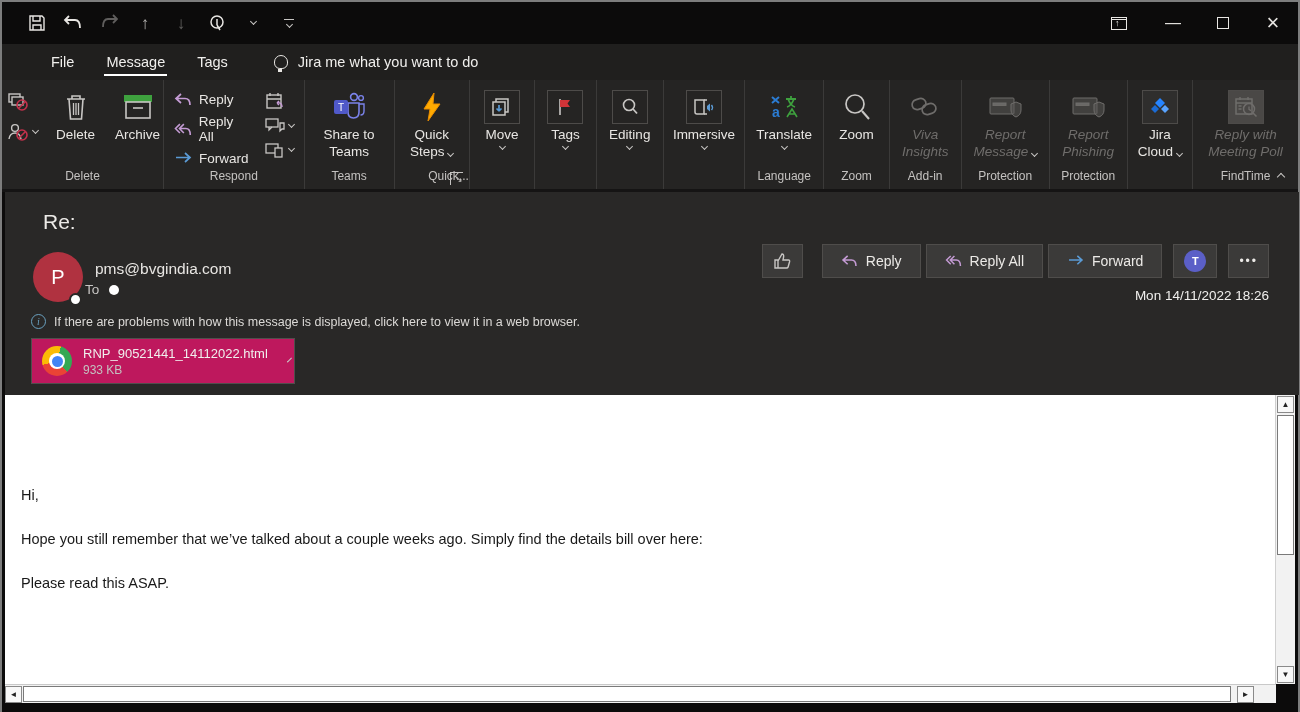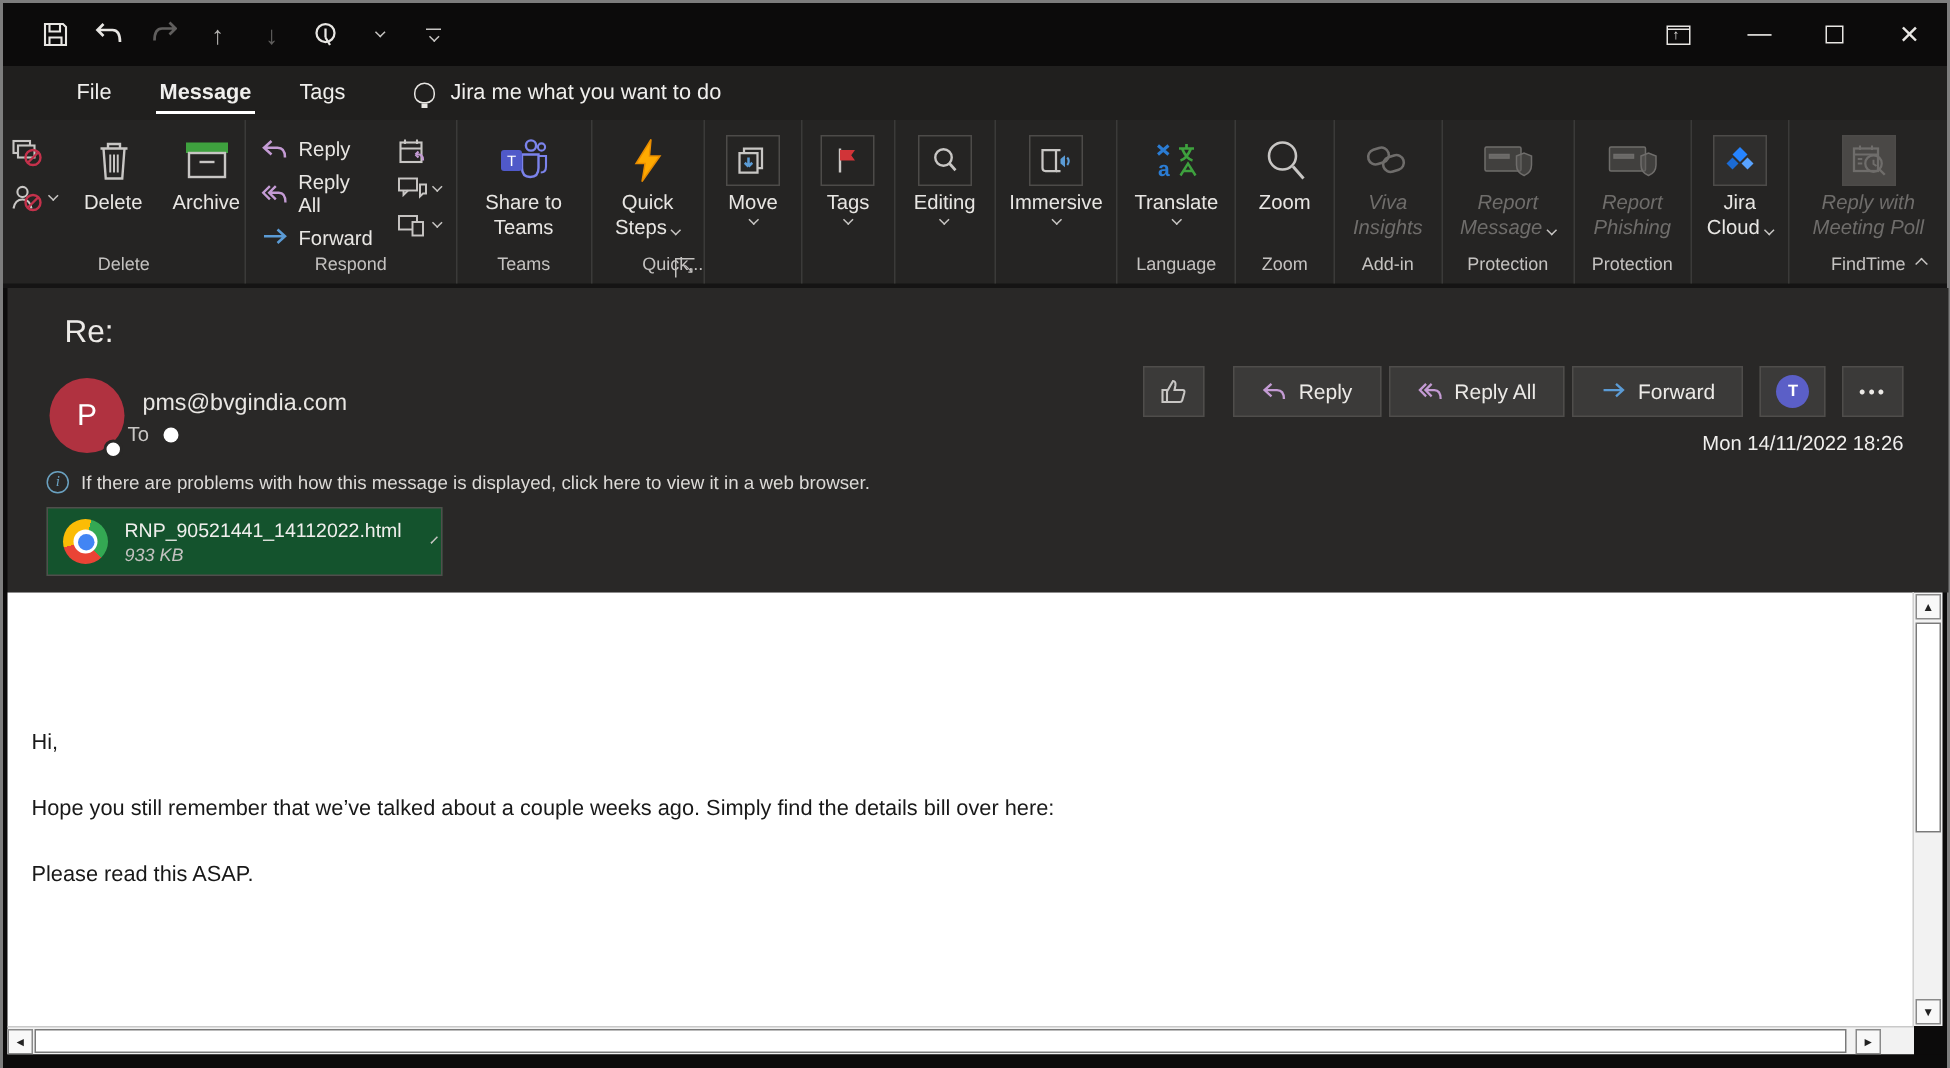--- a/index.html
+++ b/index.html
@@ -25,21 +25,21 @@
              color:#e8e6e3; font-size:16px; cursor:pointer; }
   .ribbon-opts { width:16px; height:13px; border:1.4px solid #e8e6e3; position:relative; }
   .ribbon-opts::before { content:""; position:absolute; left:0; top:1.5px; width:100%; height:1.4px; background:#e8e6e3; }
   .ribbon-opts::after { content:"↑"; position:absolute; left:3px; top:0; font-size:9px; color:#e8e6e3; }
   .max-box { width:12px; height:12px; border:1.5px solid #e8e6e3; }
 
   
   .tabrow { position:absolute; left:0; top:42px; width:100%; height:36px; background:#201f1e;
             display:flex; align-items:center; color:#f0efed; font-size:14.5px; }
   .tab { padding:8px 16px; cursor:pointer; position:relative; }
-  .tab.active { font-weight:bold; }
+  .tab.active { font-weight:normal; }
   .tab.active::after { content:""; position:absolute; left:14px; right:14px; bottom:2px; height:2.5px; background:#fff; }
   .tellme { display:flex; align-items:center; gap:10px; margin-left:30px; cursor:pointer; }
   .bulb { width:14px; height:14px; border:1.6px solid #e8e6e3; border-radius:50% 50% 42% 42%; position:relative; }
   .bulb::after { content:""; position:absolute; left:3.5px; bottom:-4px; width:4px; height:3px; background:#e8e6e3; }
 
   
   .ribbon { position:absolute; left:0; top:78px; width:100%; height:112px; background:#252423;
             display:flex; color:#e8e6e3; border-bottom:3px solid #151414; }
   .rgroup { display:flex; flex-direction:column; border-right:1px solid #3b3a39; position:relative; }
   .rg-body { flex:1; display:flex; align-items:flex-start; justify-content:center; padding-top:8px; }
@@ -75,24 +75,24 @@
   .hbtn { background:#3b3a39; border:1px solid #4f4d4b; height:34px; display:flex; align-items:center;
           justify-content:center; gap:8px; font-size:14px; padding:0 18px; cursor:pointer; color:#eceae7; }
   .hbtn.icon-only { padding:0 10px; }
   .teams-badge { width:22px; height:22px; border-radius:50%; background:#5b5fc7; color:#fff;
                  display:flex; align-items:center; justify-content:center; font-size:11px; font-weight:bold; }
   .datestamp { position:absolute; right:30px; top:96px; font-size:13.5px; color:#f0efed; }
   .infobar { position:absolute; left:26px; top:122px; display:flex; align-items:center; gap:8px;
              font-size:12.5px; color:#dcdad7; }
   .info-i { width:15px; height:15px; border-radius:50%; border:1.4px solid #6aa1c0; color:#6aa1c0;
             font-size:10px; font-style:italic; display:flex; align-items:center; justify-content:center; font-family:"Liberation Serif",serif; }
-  .attach-card { position:absolute; left:26px; top:146px; width:264px; height:46px; background:#14532d;
+  .attach-card { position:absolute; left:26px; top:146px; width:264px; height:46px; background:#be185d;
                  border:1px solid #504e4c; display:flex; align-items:center; padding:0 10px; gap:11px; cursor:pointer; }
   .attach-name { font-size:13px; color:#f0efed; }
-  .attach-size { font-size:12px; color:#c4c2c0; margin-top:2px;font-style:italic; }
+  .attach-size { font-size:12px; color:#c4c2c0; margin-top:2px; }
   .chrome-ic { width:30px; height:30px; border-radius:50%;
      background:conic-gradient(from 135deg, #ea4335 0deg 120deg, #fbbc05 120deg 240deg, #34a853 240deg 360deg);
      position:relative; flex:none; }
   .chrome-ic::before { content:""; position:absolute; left:7px; top:7px; width:16px; height:16px;
      border-radius:50%; background:#fff; }
   .chrome-ic::after { content:""; position:absolute; left:9.5px; top:9.5px; width:11px; height:11px;
      border-radius:50%; background:#4285f4; }
 
   
   .readpane { position:absolute; left:3px; top:393px; width:1271px; height:289px; background:#ffffff;

